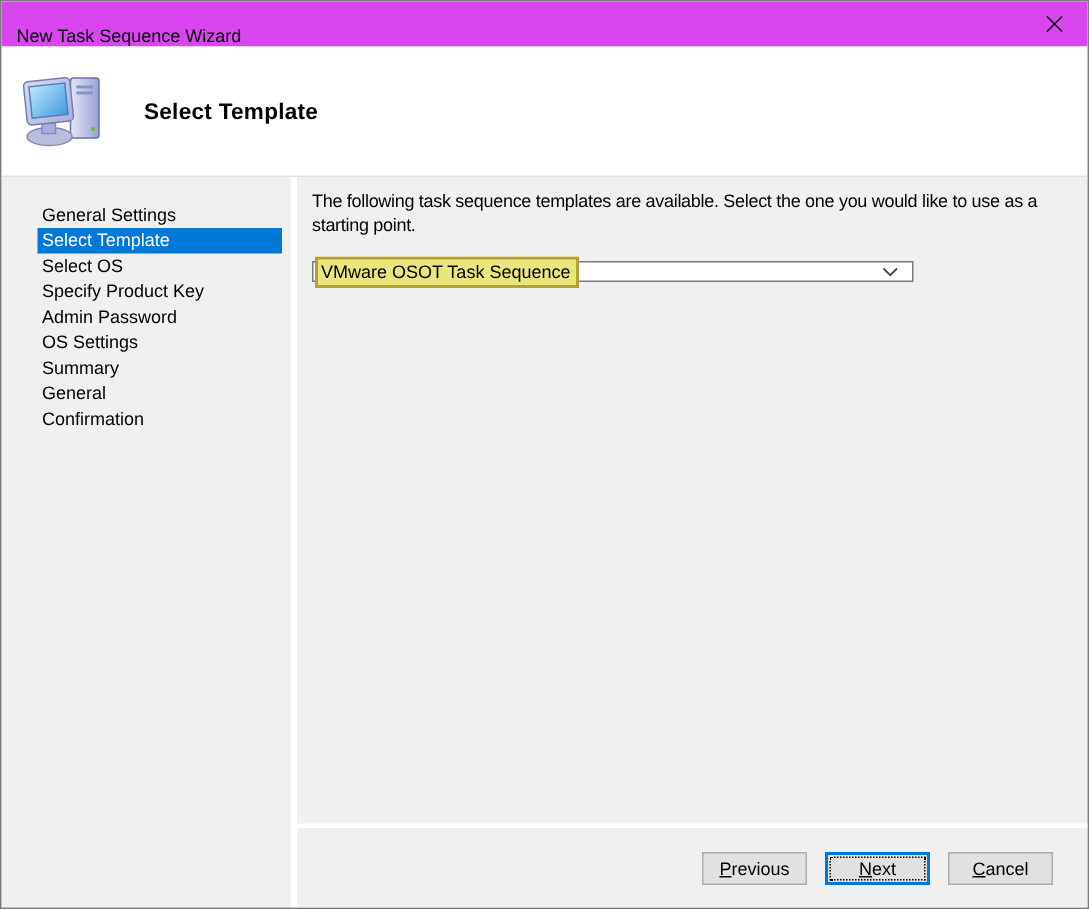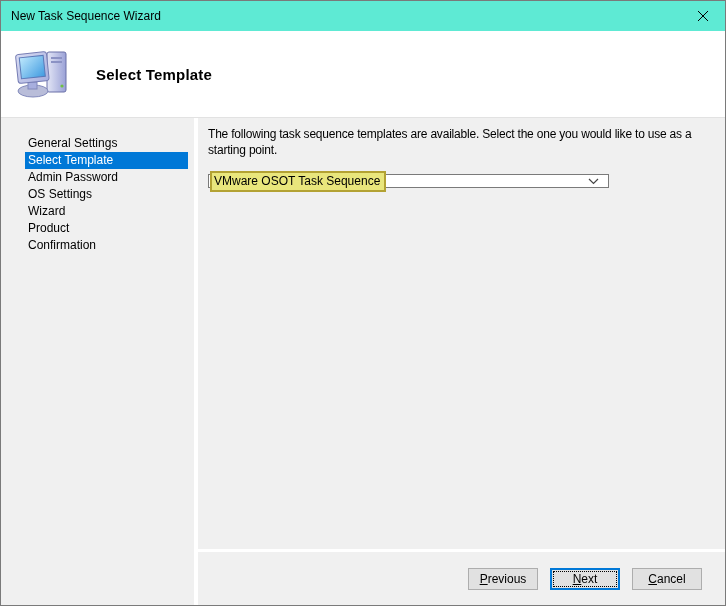--- a/index.html
+++ b/index.html
@@ -4,22 +4,22 @@
 <style>
   * { margin:0; padding:0; box-sizing:border-box; }
   html,body { background:#cfcfcf; font-family:"Liberation Sans", sans-serif; }
   .window {
     position:relative; width:726px; height:606px;
     background:#f0f0f0; border:1px solid #7a7a7a;
     display:flex; flex-direction:column; overflow:hidden;
   }
   
   .titlebar {
-    height:30px; background:#5eead4; flex:0 0 auto;
-    display:flex; align-items:center;
+    height:30px; background:#d946ef; flex:0 0 auto;
+    display:flex; align-items:flex-end;
   }
   .titlebar .title { font-size:12px; color:#000; padding-left:10px; flex:1; }
   .close-btn {
     width:45px; height:30px; border:0; background:transparent; cursor:pointer;
     display:flex; align-items:center; justify-content:center;
   }
   
   .header {
     height:87px; background:#ffffff; flex:0 0 auto;
     display:flex; align-items:center; border-bottom:1px solid #e2e2e2;
@@ -115,24 +115,26 @@
         </g>
       </svg>
     </div>
     <h1>Select Template</h1>
   </div>
 
   <div class="body">
     <div class="sidebar" id="sidebar">
         <div class="step">General Settings</div>
         <div class="step selected" style="background: rgb(0, 120, 215);">Select Template</div>
+        <div class="step">Select OS</div>
+        <div class="step">Specify Product Key</div>
         <div class="step">Admin Password</div>
         <div class="step">OS Settings</div>
-        <div class="step">Wizard</div>
-        <div class="step">Product</div>
+        <div class="step">Summary</div>
+        <div class="step">General</div>
         <div class="step">Confirmation</div>
       </div>
     <div class="vdivider"></div>
     <div class="content">
       <p class="instruction">The following task sequence templates are available.  Select the one you would like to use as a starting point.</p>
       <div class="combo">
         <span class="combo-value">
           <span class="hl-box" id="hlBox" style="background: rgb(233, 230, 124); border-color: rgb(179, 162, 51);">VMware OSOT Task Sequence</span>
         </span>
         <span class="combo-arrow">

